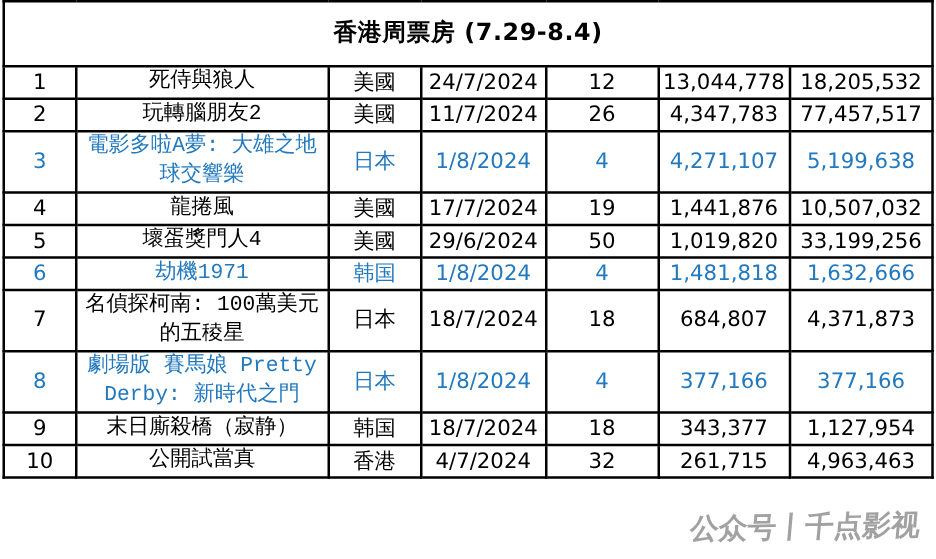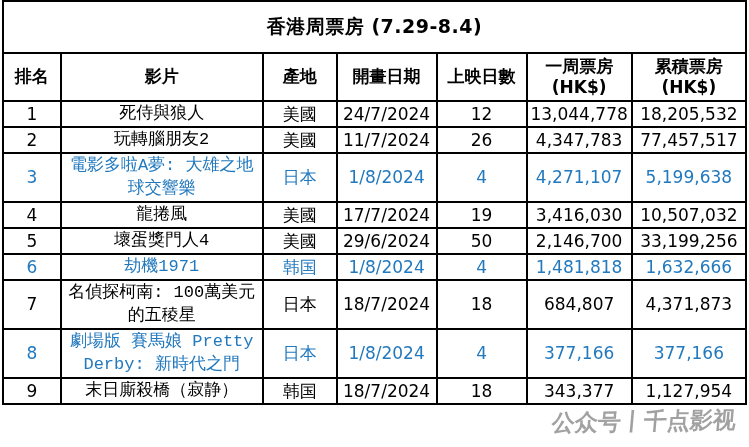--- a/index.html
+++ b/index.html
@@ -40,29 +40,20 @@
       <col style="width:73px">
     <col style="width:99px">
       <col style="width:89px">
       <col style="width:104px">
       <col style="width:113px">
   </colgroup>
   <thead>
     <tr>
       <th colspan="7" class="title-cell">香港周票房 (7.29-8.4)</th>
     </tr>
-    <tr>
-      <th><span>排名</span></th>
-      <th><span>影片</span></th>
-      <th><span>產地</span></th>
-      <th><span>開畫日期</span></th>
-      <th><span>上映日數</span></th>
-      <th><span>一周票房</span><br><span>(HK$)</span></th>
-      <th><span>累積票房</span><br><span>(HK$)</span></th>
-    </tr>
   </thead>
   <tbody>
     <tr class="r-s">
       <td>1</td>
       <td class="film-cell">死侍與狼人</td>
       <td>美國</td>
       <td>24/7/2024</td>
       <td>12</td>
       <td>13,044,778</td>
       <td>18,205,532</td>
@@ -84,30 +75,30 @@
       <td>4</td>
       <td>4,271,107</td>
       <td>5,199,638</td>
     </tr>
     <tr class="r-s">
       <td>4</td>
       <td class="film-cell">龍捲風</td>
       <td>美國</td>
       <td>17/7/2024</td>
       <td>19</td>
-      <td>3,416,030</td>
+      <td>1,441,876</td>
       <td>10,507,032</td>
     </tr>
     <tr class="r-s">
       <td>5</td>
       <td class="film-cell">壞蛋獎門人4</td>
       <td>美國</td>
       <td>29/6/2024</td>
       <td>50</td>
-      <td>2,146,700</td>
+      <td>1,019,820</td>
       <td>33,199,256</td>
     </tr>
     <tr class="r-s hl">
       <td>6</td>
       <td class="film-cell">劫機1971</td>
       <td>韩国</td>
       <td>1/8/2024</td>
       <td>4</td>
       <td>1,481,818</td>
       <td>1,632,666</td>
@@ -132,16 +123,25 @@
     </tr>
     <tr class="r-s">
       <td>9</td>
       <td class="film-cell">末日廝殺橋（寂静）</td>
       <td>韩国</td>
       <td>18/7/2024</td>
       <td>18</td>
       <td>343,377</td>
       <td>1,127,954</td>
     </tr>
+    <tr class="r-s">
+      <td>10</td>
+      <td class="film-cell">公開試當真</td>
+      <td>香港</td>
+      <td>4/7/2024</td>
+      <td>32</td>
+      <td>261,715</td>
+      <td>4,963,463</td>
+    </tr>
   </tbody>
 </table>
 
 <div class="watermark">公众号丨千点影视</div>
 
 </body></html>

